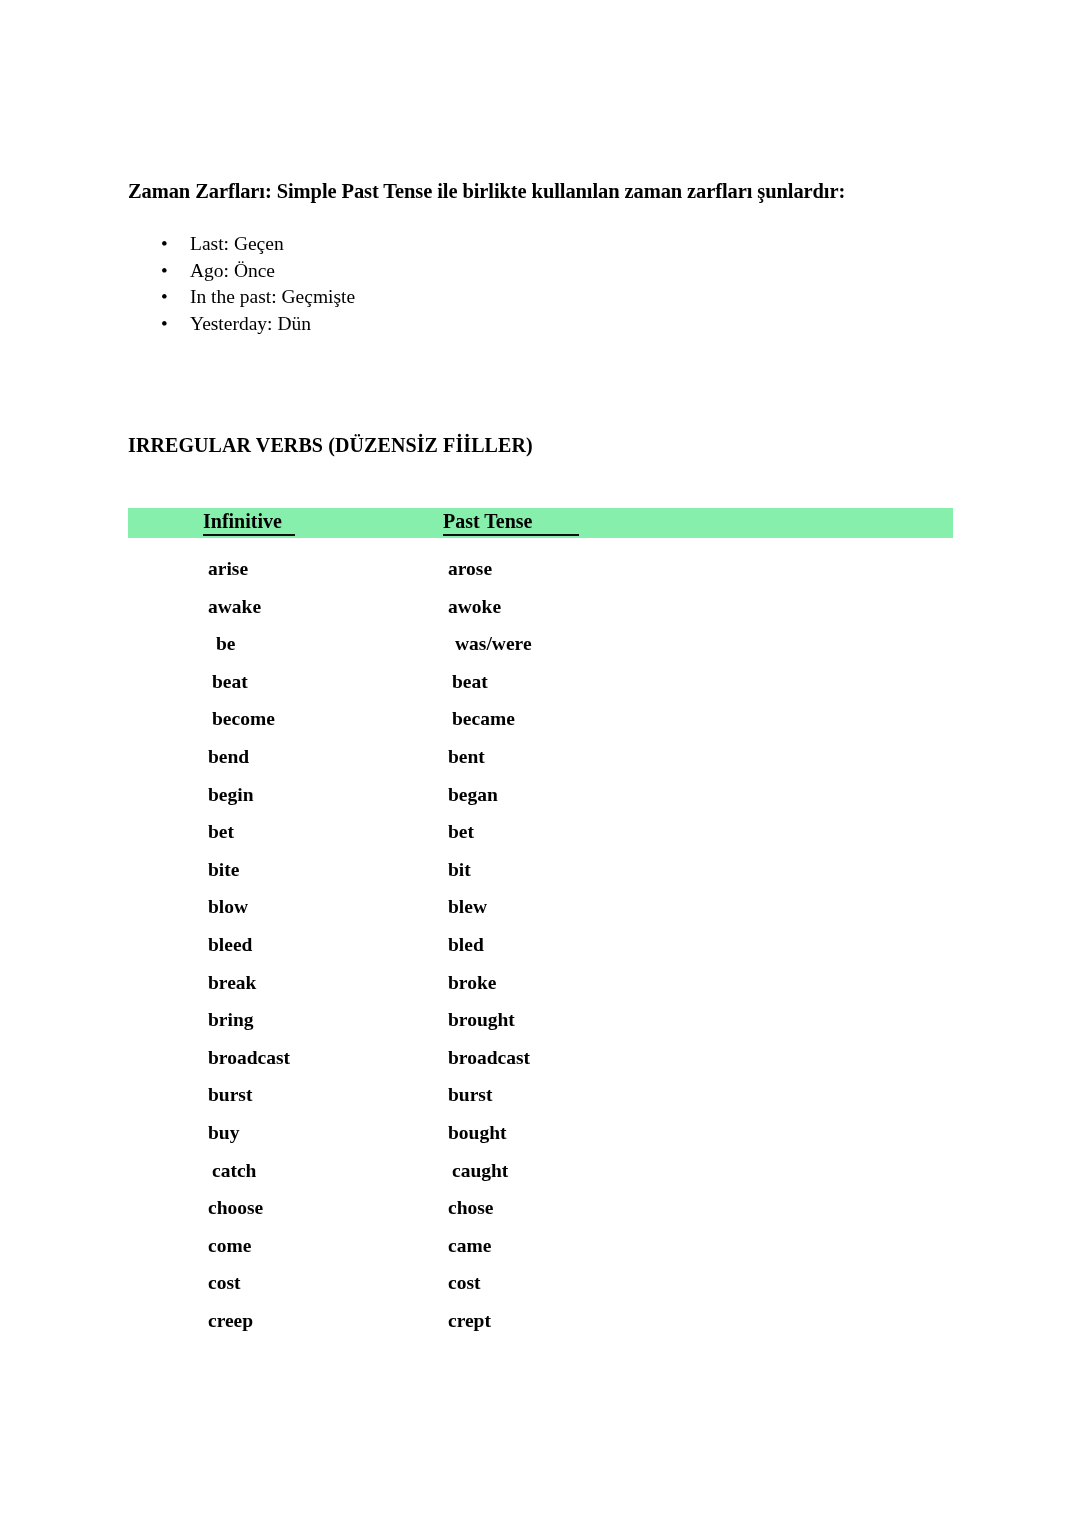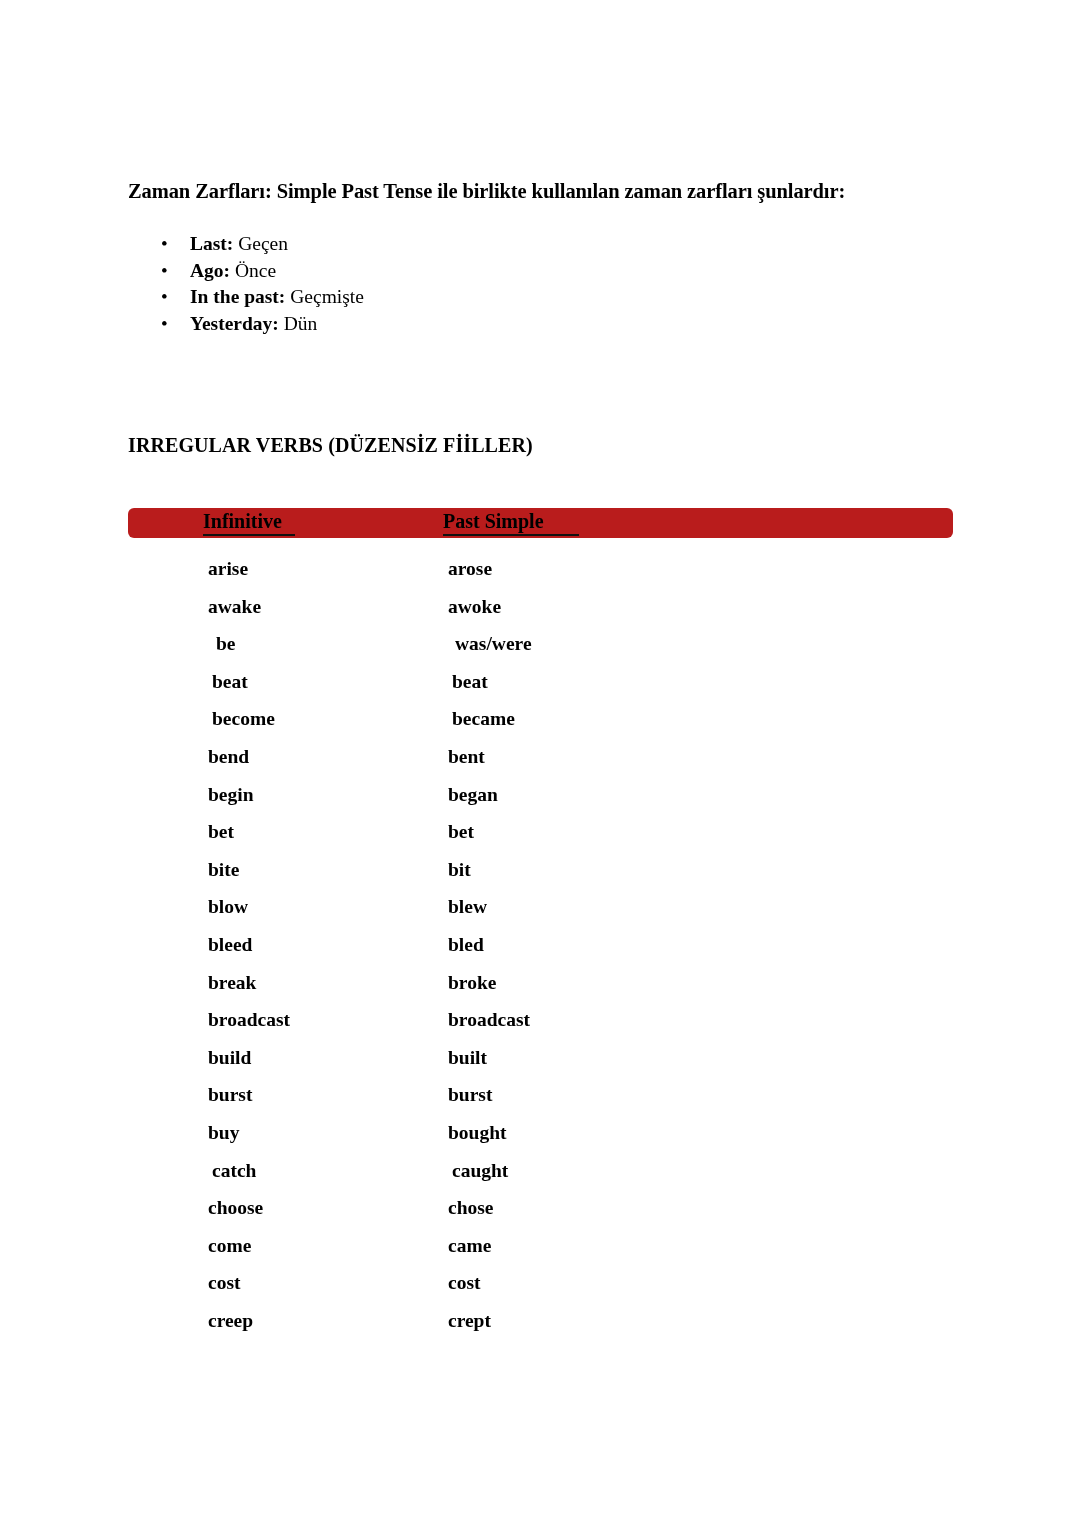--- a/index.html
+++ b/index.html
@@ -56,21 +56,21 @@
   }
   .adverb-item .bullet {
     position: absolute;
     left: 33px;
     top: 0;
     width: 10px;
     line-height: 26.5px;
     font-size: 19px;
   }
   .adverb-item .term {
-    font-weight: bold;
+    font-weight: normal;
     margin-top: 37px;
   }
   .adverb-item .gloss {
     font-weight: normal;
   }
 
   
   .verbs-title {
     position: absolute;
     left: 128px;
@@ -161,23 +161,23 @@
     </li>
     <li class="adverb-item">
       <span class="bullet">•</span><span class="term">Yesterday:</span><span class="gloss"> Dün</span>
     </li>
   </ul>
 
   <div class="verbs-title">IRREGULAR VERBS (DÜZENSİZ FİİLLER)</div>
 
   <div class="verb-table">
 
-    <div class="table-header" style="background: #b91c1c; border-radius: 6px;">
+    <div class="table-header" style="background: #86efac;">
       <span class="col-head infinitive">Infinitive</span>
-      <span class="col-head past">Past Simple</span>
+      <span class="col-head past">Past Tense</span>
     </div>
 
     <div class="table-body">
 
       <div class="verb-row">
         <span class="verb-cell infinitive">arise</span>
         <span class="verb-cell past">arose</span>
       </div>
 
       <div class="verb-row">
@@ -228,30 +228,30 @@
       <div class="verb-row">
         <span class="verb-cell infinitive">bleed</span>
         <span class="verb-cell past">bled</span>
       </div>
 
       <div class="verb-row">
         <span class="verb-cell infinitive">break</span>
         <span class="verb-cell past">broke</span>
       </div>
 
+      <div class="verb-row">
+        <span class="verb-cell infinitive">bring</span>
+        <span class="verb-cell past">brought</span>
+      </div>
 
       <div class="verb-row">
         <span class="verb-cell infinitive">broadcast</span>
         <span class="verb-cell past">broadcast</span>
       </div>
 
-      <div class="verb-row">
-        <span class="verb-cell infinitive">build</span>
-        <span class="verb-cell past">built</span>
-      </div>
 
       <div class="verb-row">
         <span class="verb-cell infinitive">burst</span>
         <span class="verb-cell past">burst</span>
       </div>
 
       <div class="verb-row">
         <span class="verb-cell infinitive">buy</span>
         <span class="verb-cell past">bought</span>
       </div>

